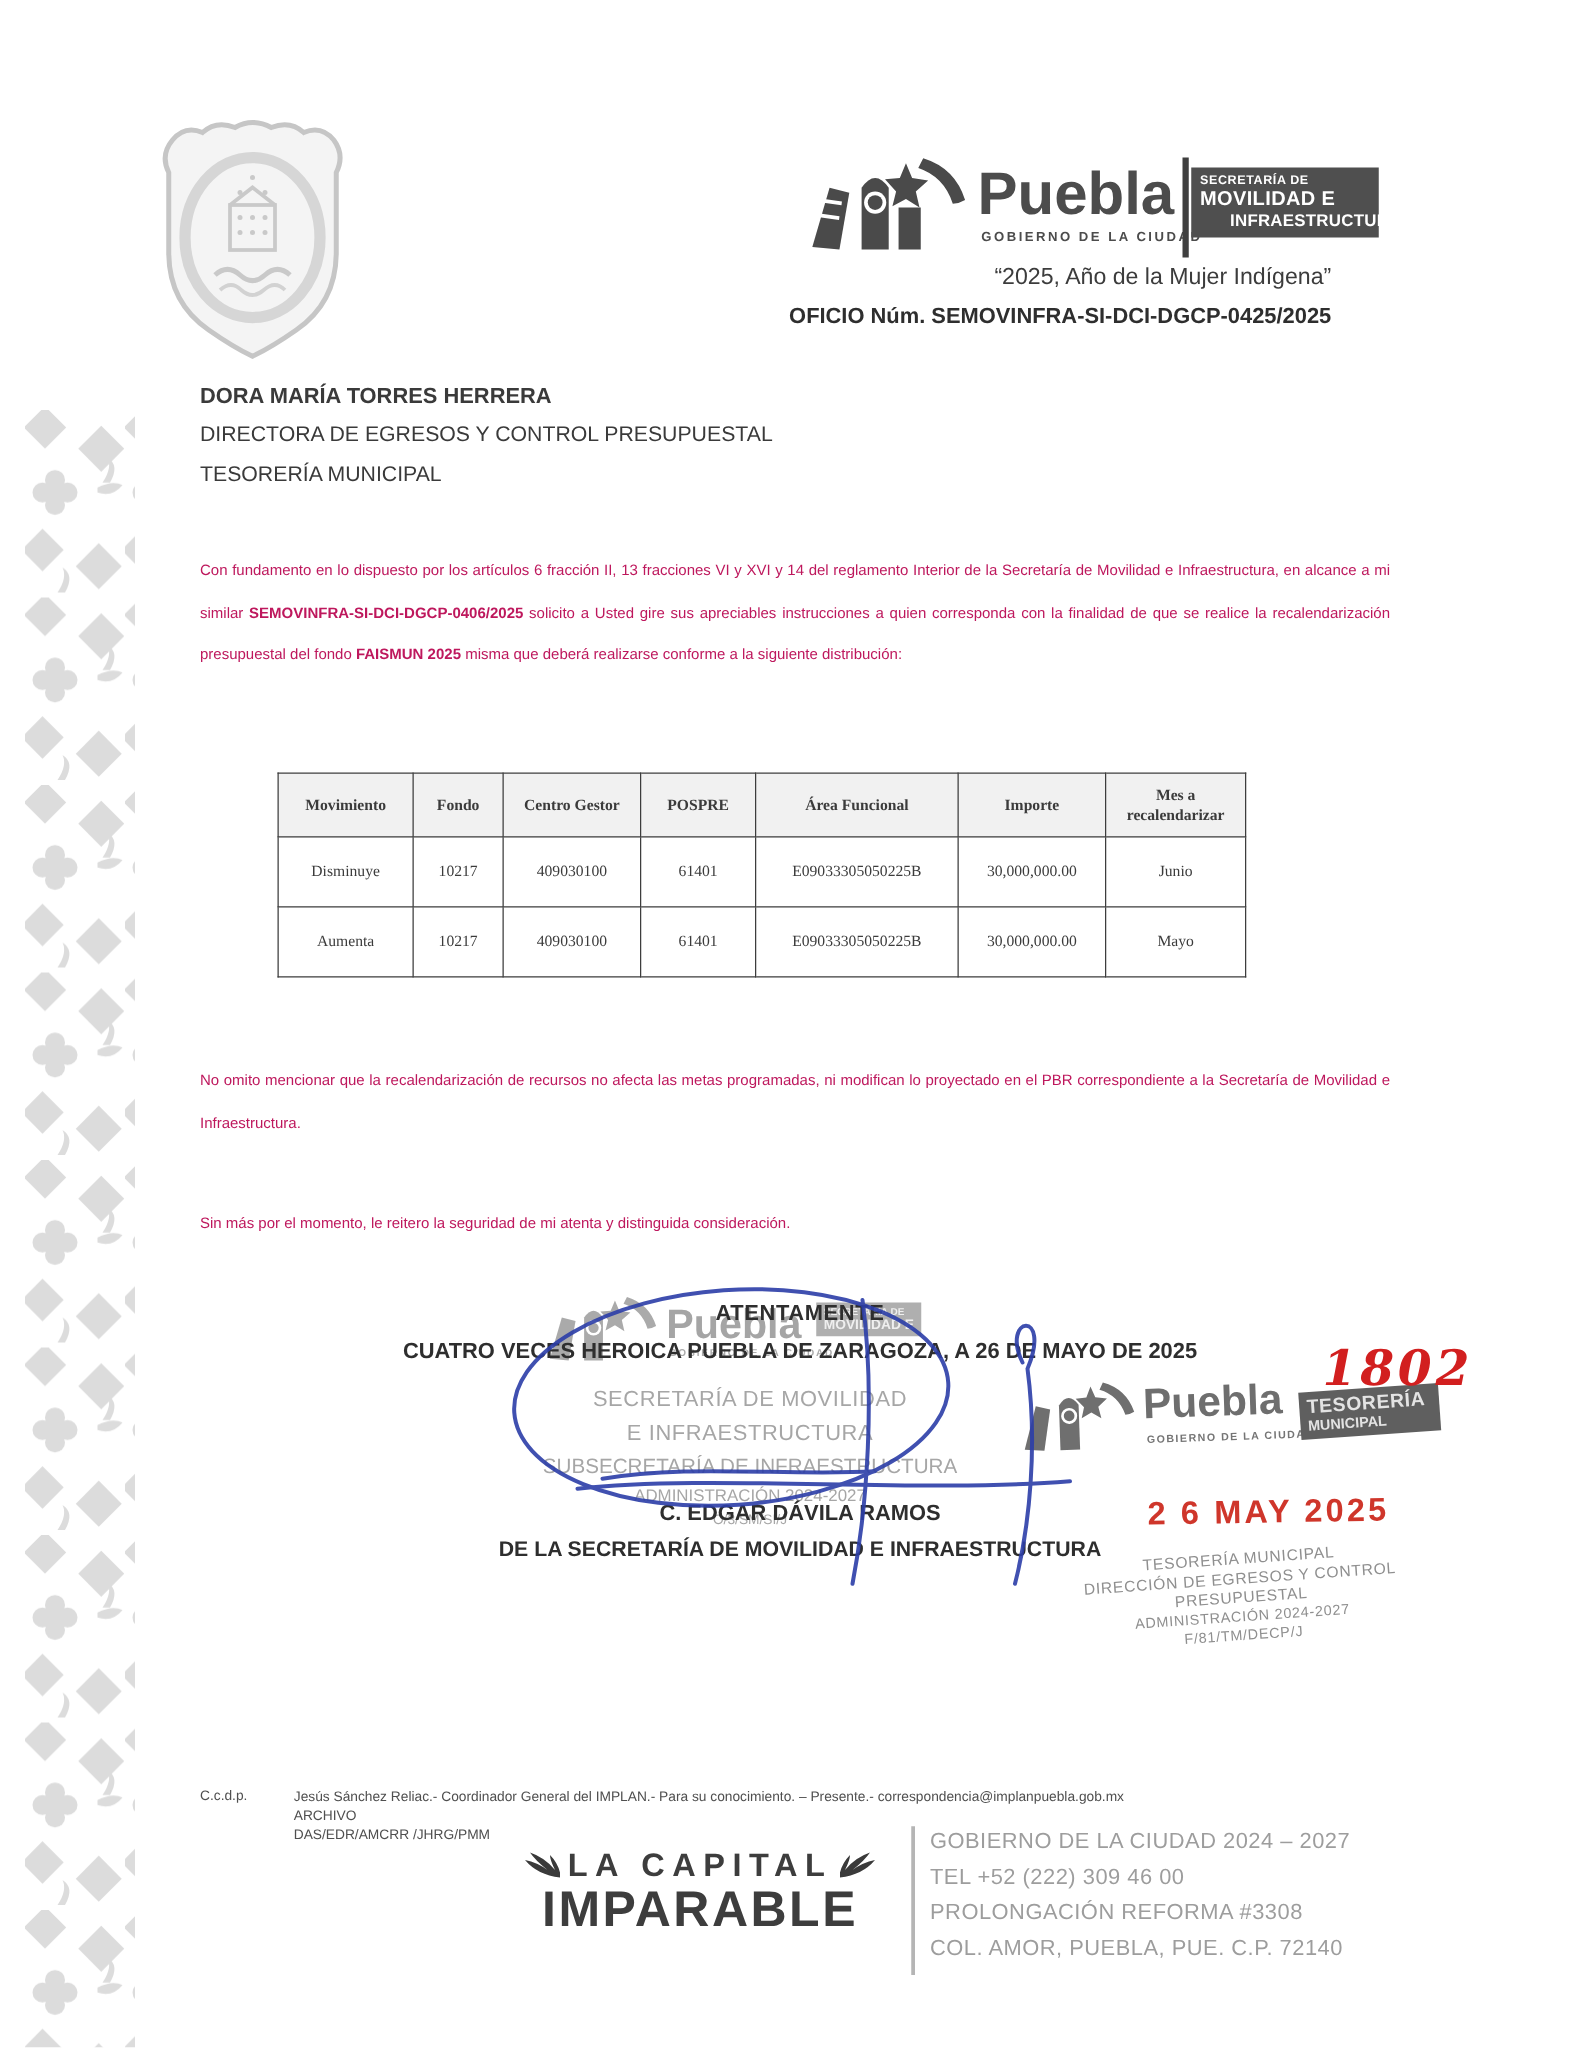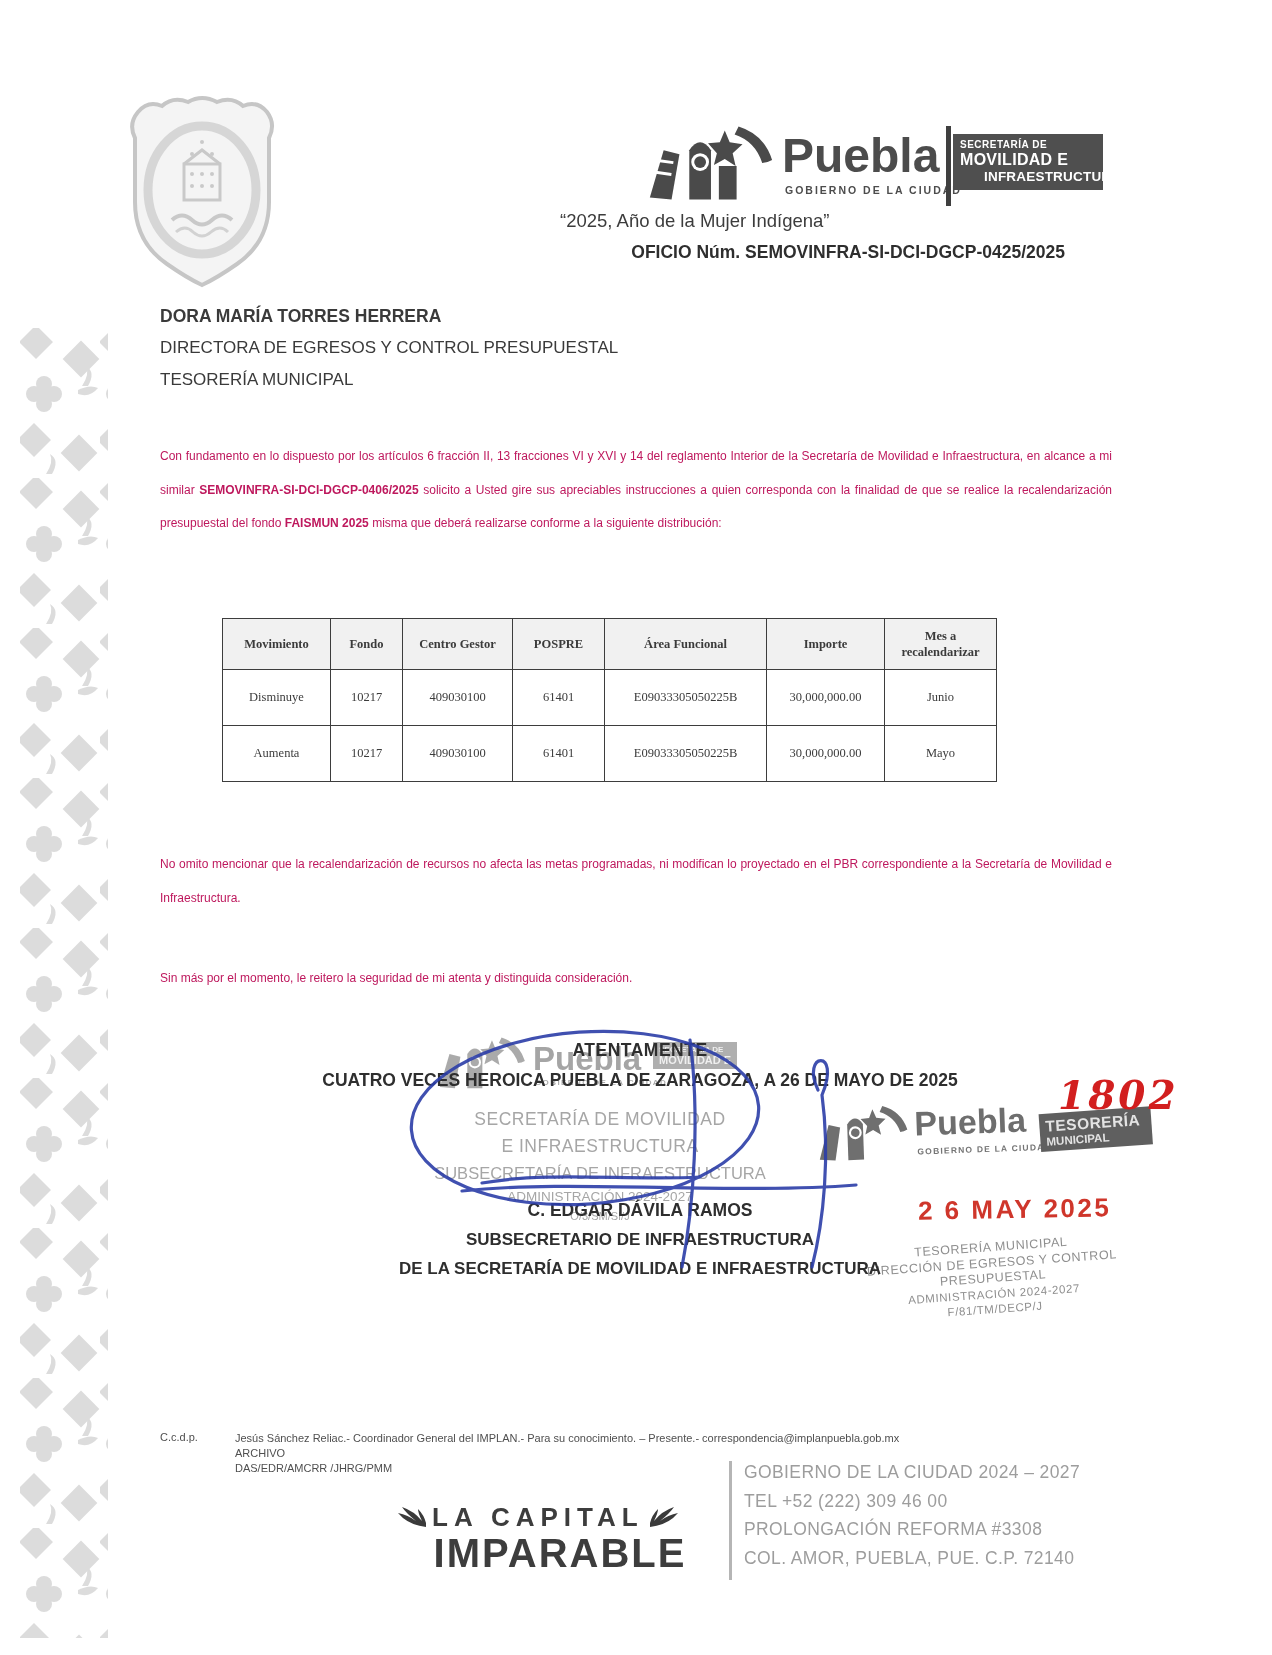--- a/index.html
+++ b/index.html
@@ -13,21 +13,21 @@
   .brand-header { left:640px; top:118px; width:470px; height:104px; }
   .brand-cluster { left:0; top:2px; }
   .brand-word { left:142px; top:10px; font-size:48px; font-weight:800; color:#4c4c4c; letter-spacing:0; }
   .brand-sub { left:145px; top:66px; font-size:10.5px; font-weight:700; letter-spacing:2px; color:#4c4c4c; }
   .brand-bar { left:306px; top:8px; width:5px; height:80px; background:#3f3f3f; }
   .brand-badge { left:313px; top:16px; width:150px; background:#4f4f4f; color:#ffffff; padding:5px 7px 6px; }
   .badge-l1 { font-size:10px; font-weight:700; letter-spacing:.5px; }
   .badge-l2 { font-size:16px; font-weight:800; letter-spacing:.3px; margin-top:1px; }
   .badge-l3 { font-size:13.5px; font-weight:800; letter-spacing:.2px;padding-left:24px; }
 
-  .year-legend { left:560px; top:210px; width:505px; text-align:left; font-size:18.5px; color:#3c3c3c; }
+  .year-legend { left:560px; top:210px; width:505px; text-align:right; font-size:18.5px; color:#3c3c3c; }
   .oficio-num { left:460px; top:242px; width:605px; text-align:right; font-size:17.5px; font-weight:800; color:#2e2e2e; }
 
   
   .recipient { left:160px; top:300px; width:600px; font-size:17px; line-height:32px; color:#3a3a3a; }
   .recipient .r-name { font-weight:800; font-size:17.5px; }
 
   
   .para { left:160px; width:952px; font-size:12px; line-height:33.5px; color:#be185d; text-align:justify; }
   .p1 { top:440px; }
   .p2 { top:848px; }
@@ -77,21 +77,21 @@
   .stamp-direccion { left:838px; top:1240px; width:310px; text-align:center; color:#8f8f8f; transform:rotate(-4deg); z-index:2; }
   .stamp-direccion div { font-size:12.5px; line-height:15.5px; letter-spacing:.6px; }
   .stamp-direccion div:nth-child(4),.stamp-direccion div:nth-child(5) { font-size:11.5px; }
 
   
   .ccdp-label { left:160px; top:1431px; font-size:11px; color:#4f4f4f; }
   .ccdp-lines { left:235px; top:1431px; width:720px; font-size:11px; line-height:15px; color:#4f4f4f; }
 
   
   .slogan { left:392px; top:1477px; width:336px; text-align:center; color:#3d3d3d; z-index:2; }
-  .slogan-top { font-size:26px; font-weight:800; letter-spacing:6px; display:flex; align-items:center; gap:4px;margin-top:25px; }
+  .slogan-top { font-size:26px; font-weight:800; letter-spacing:6px; display:flex; align-items:center; justify-content:center; gap:4px; }
   .slogan-bottom { font-size:40px; font-weight:900; letter-spacing:2px; margin-top:-2px; }
   .footer-divider { left:729px; top:1461px; width:2.5px; height:119px; background:#b5b5b5; }
   .footer-right { left:744px; top:1458px; width:420px; font-size:17.5px; line-height:28.5px; color:#9d9d9d; letter-spacing:.4px; }
 
   .pattern-band { left:20px; top:328px; z-index:0; }
   .shield { left:116px; top:92px; z-index:0; }
 </style>
 </head>
 <body>
 
@@ -262,21 +262,20 @@
       <ellipse cx="215" cy="123" rx="174" ry="86" transform="rotate(-4 215 123)"></ellipse>
       <path d="M320 45 C330 120 324 210 312 272"></path>
       <path d="M448 95 C430 58 472 52 452 100 C460 160 454 225 442 272"></path>
       <path d="M92 196 C200 184 360 200 486 190"></path>
       <path d="M112 188 C180 176 260 186 330 182"></path>
     </g>
   </svg>
 
   <div class="abs sig-name-block">
     <div class="sig-name">C. EDGAR DÁVILA RAMOS</div>
-    <div class="sig-title">SUBSECRETARIO DE INFRAESTRUCTURA</div>
     <div class="sig-title">DE LA SECRETARÍA DE MOVILIDAD E INFRAESTRUCTURA</div>
   </div>
 
   <div class="abs folio-red">1802</div>
 
   <div class="abs stamp-tesoreria">
     <svg class="abs" style="left:0;top:8px" width="100" height="70" viewBox="0 0 140 92">
       <g fill="#6f6f6f">
         <path d="M10 78 L24 30 L40 34 L32 80 Z"></path>
         <path d="M50 80 L50 30 Q61 14 72 30 L72 80 Z"></path>

